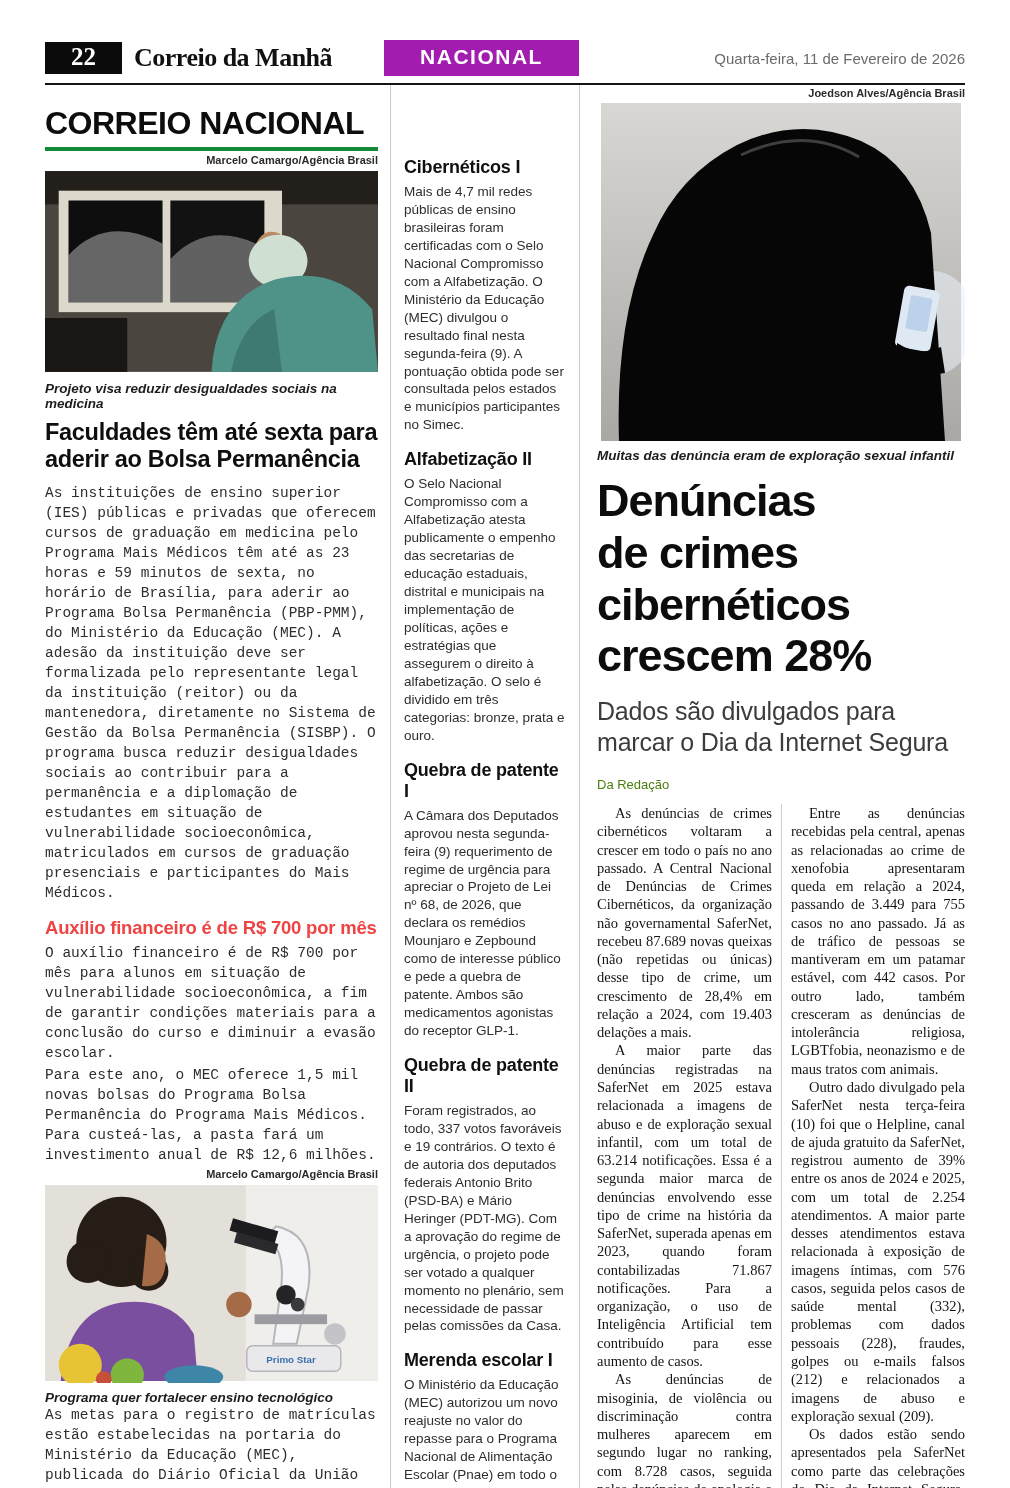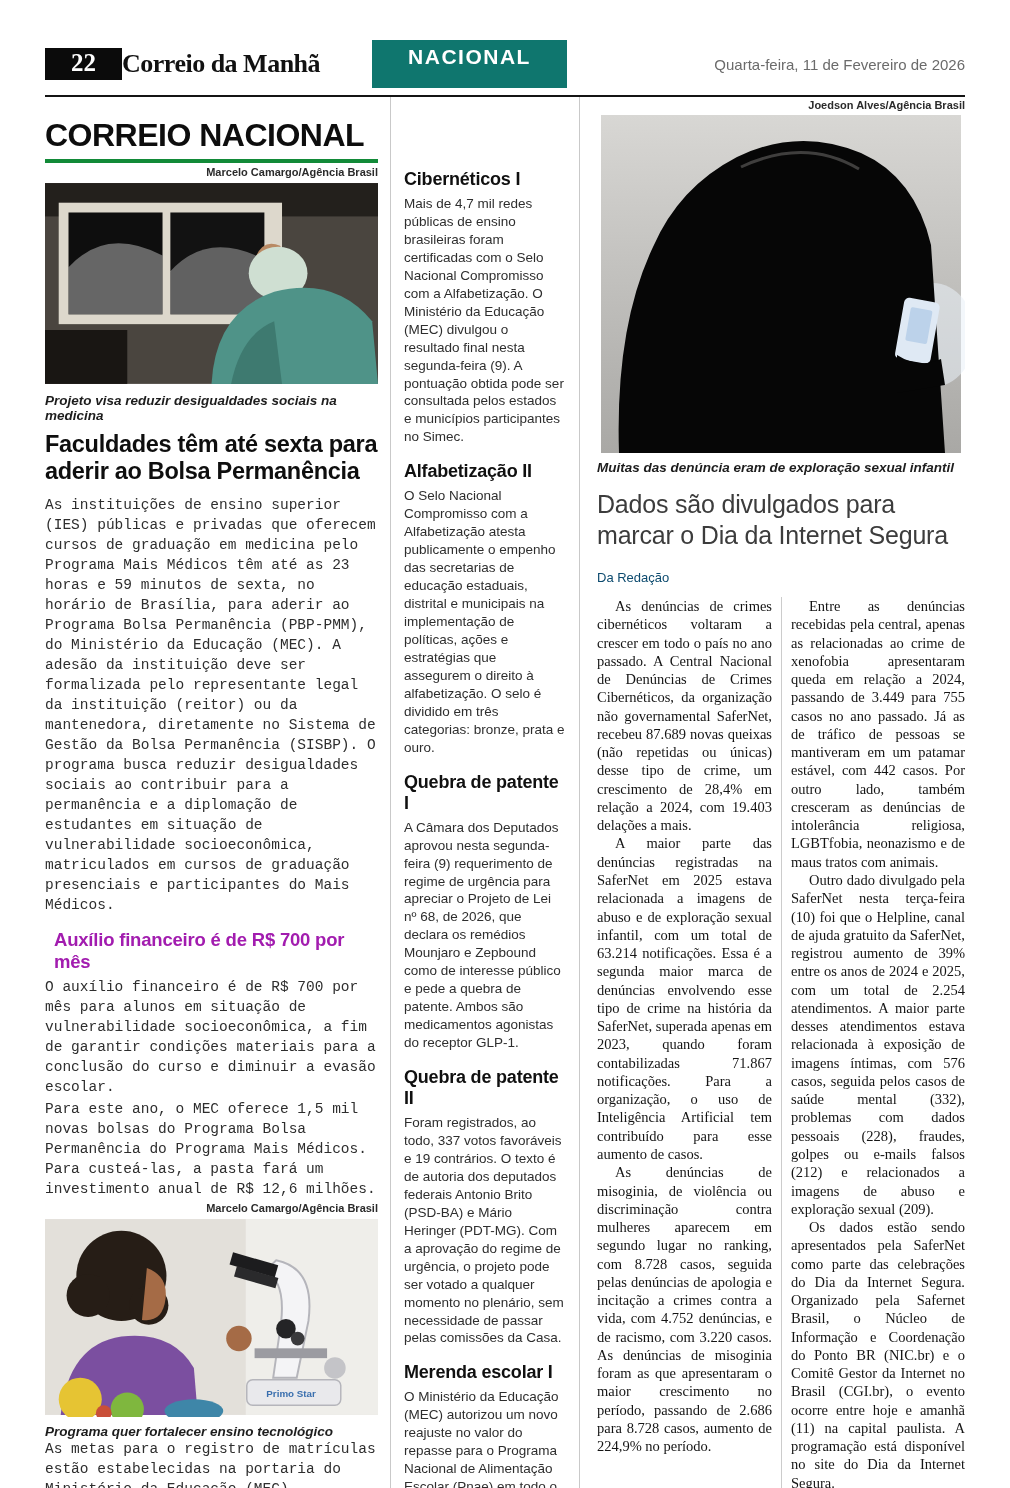--- a/index.html
+++ b/index.html
@@ -2,53 +2,53 @@
 <html lang="pt"><head>
 <meta charset="utf-8">
 <style>
   * { margin:0; padding:0; box-sizing:border-box; }
   body { background:#777; font-family:"Liberation Sans", sans-serif; }
   .page { position:relative; width:1010px; height:1488px; margin:0 auto; background:#fff; overflow:hidden; }
 
   
   .header { display:flex; align-items:center; margin:40px 45px 0 45px; }
   .page-num { background:#0b0b0b; color:#fff; font-weight:bold; font-size:25px; padding:1px 26px 3px; font-family:"Liberation Serif", serif; }
-  .masthead { font-family:"Liberation Serif", serif; font-weight:bold; font-size:26px; color:#111; margin-left:0; letter-spacing:-0.5px; }
-  .section-box { background:#0f766e; color:#fff; font-weight:bold; font-size:21px; letter-spacing:1.5px; padding:5px 36px 19px; margin-left:52px; }
+  .masthead { font-family:"Liberation Serif", serif; font-weight:bold; font-size:26px; color:#111; margin-left:12px; letter-spacing:-0.5px; }
+  .section-box { background:#a21caf; color:#fff; font-weight:bold; font-size:21px; letter-spacing:1.5px; padding:5px 36px 7px; margin-left:52px; }
   .date { margin-left:auto; font-size:15px; color:#6b6b6b; }
   .rule-black { height:2px; background:#141414; margin:7px 45px 0 45px; }
 
   
   .columns { display:flex; margin:0 45px; align-items:stretch; }
   .col-left { width:345px; padding-right:12px; }
   .col-mid { width:190px; border-left:1px solid #c9c9c9; border-right:1px solid #c9c9c9; padding:72px 13px 0 13px; }
   .col-right { flex:1; padding-left:17px; }
 
   
   .credit { font-size:11px; font-weight:bold; color:#2b2b2b; text-align:right; margin:3px 0 3px; }
   .caption { font-size:13.5px; font-style:italic; font-weight:bold; color:#1d1d1d; margin:7px 0 0; }
   .photo { display:block; width:100%; }
-  h3.subhead { font-size:18.5px; font-weight:bold; color:#a21caf; margin:14px 9px 4px; letter-spacing:-0.2px; }
+  h3.subhead { font-size:18.5px; font-weight:bold; color:#ef4444; margin:14px 0 4px; letter-spacing:-0.2px; }
 
   
   .kicker { font-size:32px; font-weight:700; color:#0d0d0d; letter-spacing:-0.5px; margin-top:22px; line-height:1.05; }
   .kicker-rule { height:4px; background:#128a38; margin-top:6px; }
   .col-left .body-p { font-size:14.5px; line-height:1.38; color:#2e2e2e; margin:0 0 2px;font-family:Liberation Mono, monospace; }
   .art1-headline { font-size:23.5px; font-weight:bold; color:#0e0e0e; line-height:1.16; margin:8px 0 10px; letter-spacing:-0.3px; }
 
   
   .brief { margin-bottom:15px; }
   .brief-title { font-size:18px; font-weight:bold; color:#101010; margin-bottom:5px; letter-spacing:-0.2px; }
   .brief p { font-size:13.5px; line-height:1.33; color:#2e2e2e; }
 
   
   .col-right .credit { margin:2px 0 4px; }
   .big-headline { font-size:45px; font-weight:bold; color:#0c0c0c; line-height:1.15; letter-spacing:-1px; margin-top:12px; }
   .deck { font-size:25px; font-weight:300; color:#3c3c3c; line-height:1.22; margin-top:14px; letter-spacing:-0.2px; }
-  .byline { font-size:13px; color:#0c4a6e; margin:20px 0 12px; }
+  .byline { font-size:13px; color:#4d7c0f; margin:20px 0 12px; }
   .serif-cols { display:flex; }
   .scol { width:50%; font-family:"Liberation Serif", serif; font-size:14.5px; line-height:1.26; color:#141414; text-align:justify; }
   .scol p { text-indent:18px; }
   .scol.first { padding-right:9px; }
   .scol.second { border-left:1px solid #cccccc; padding-left:9px; }
 </style>
 </head>
 <body>
 
 <div class="page">
@@ -161,20 +161,26 @@
         <ellipse cx="332" cy="220" rx="42" ry="52" fill="#e9f0f8" opacity="0.55"></ellipse>
         <path d="M18 338 q-4 -126 34 -206 q26 -60 84 -90 q62 -30 124 -4 q54 24 70 92 l14 208 z" fill="#060606"></path>
         <path d="M140 52 q64 -30 118 2" stroke="#6f6e6b" stroke-width="3" fill="none" opacity="0.55"></path>
         <rect x="304" y="182" width="36" height="62" rx="5" fill="#dfe9f4" transform="rotate(10 304 182)"></rect>
         <rect x="310" y="192" width="22" height="34" rx="2" fill="#bcd2ea" transform="rotate(10 310 192)"></rect>
         <path d="M296 240 q22 14 44 4 l4 26 -48 8 z" fill="#060606"></path>
       </svg>
 
       <div class="caption">Muitas das denúncia eram de exploração sexual infantil</div>
 
+      <h1 class="big-headline">
+        <div>Denúncias</div>
+        <div>de crimes</div>
+        <div>cibernéticos</div>
+        <div>crescem 28%</div>
+      </h1>
 
       <div class="deck">Dados são divulgados para marcar o Dia da Internet Segura</div>
       <div class="byline">Da Redação</div>
 
       <div class="serif-cols">
         <div class="scol first">
           <p>As denúncias de crimes cibernéticos voltaram a crescer em todo o país no ano passado. A Central Nacional de Denúncias de Crimes Cibernéticos, da organização não governamental SaferNet, recebeu 87.689 novas queixas (não repetidas ou únicas) desse tipo de crime, um crescimento de 28,4% em relação a 2024, com 19.403 delações a mais.</p>
           <p>A maior parte das denúncias registradas na SaferNet em 2025 estava relacionada a imagens de abuso e de exploração sexual infantil, com um total de 63.214 notificações. Essa é a segunda maior marca de denúncias envolvendo esse tipo de crime na história da SaferNet, superada apenas em 2023, quando foram contabilizadas 71.867 notificações. Para a organização, o uso de Inteligência Artificial tem contribuído para esse aumento de casos.</p>
           <p>As denúncias de misoginia, de violência ou discriminação contra mulheres aparecem em segundo lugar no ranking, com 8.728 casos, seguida pelas denúncias de apologia e incitação a crimes contra a vida, com 4.752 denúncias, e de racismo, com 3.220 casos. As denúncias de misoginia foram as que apresentaram o maior crescimento no período, passando de 2.686 para 8.728 casos, aumento de 224,9% no período.</p>
         </div>

